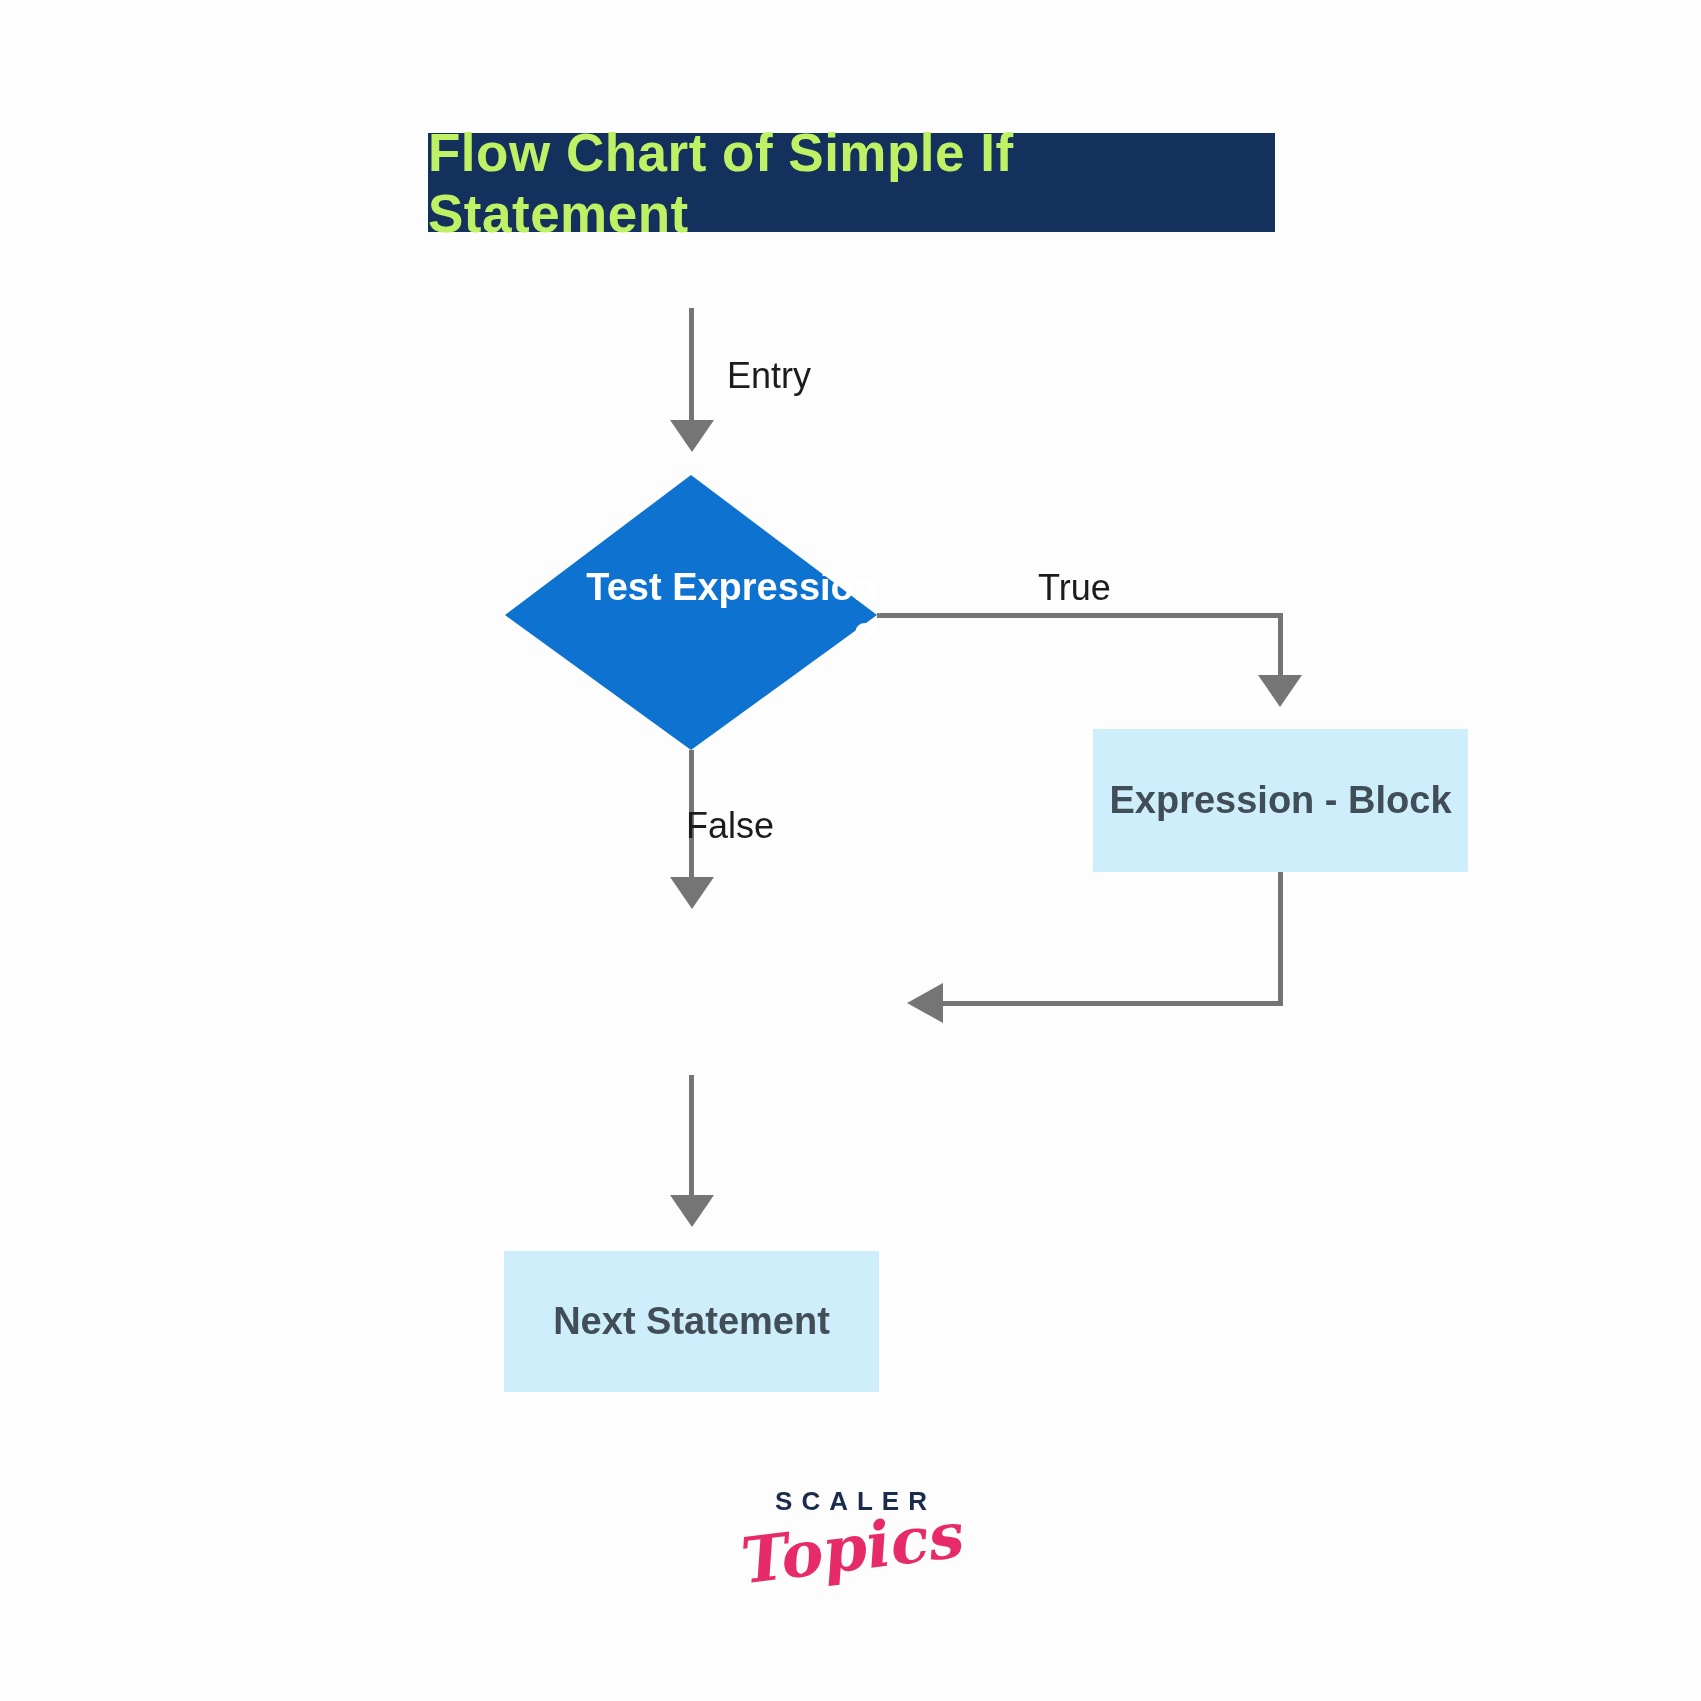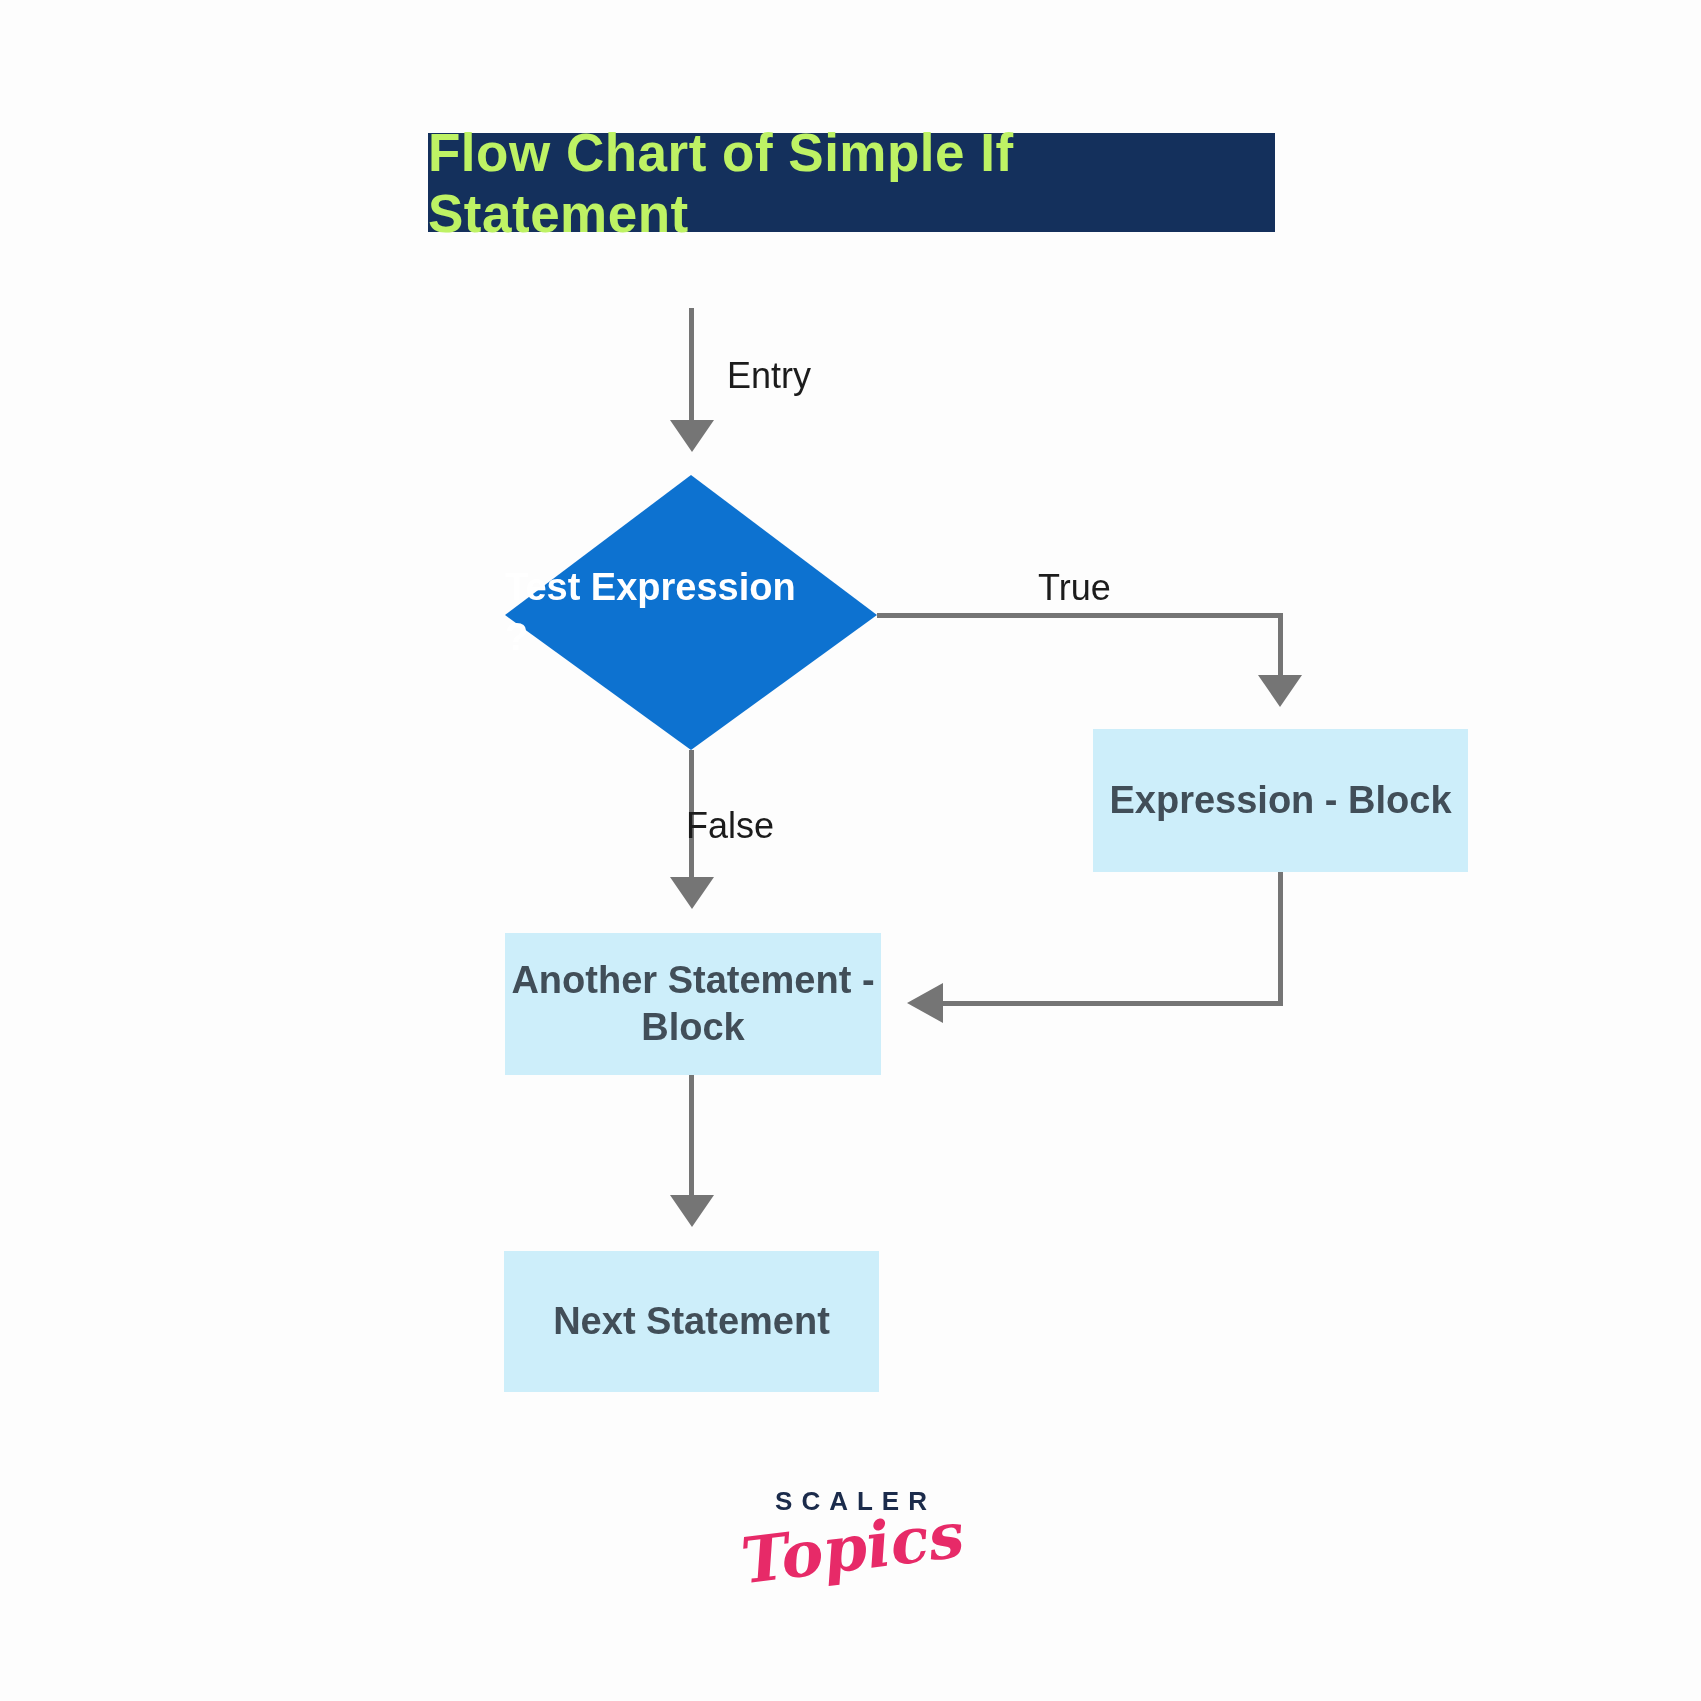--- a/index.html
+++ b/index.html
@@ -30,21 +30,21 @@
     border-top:20px solid transparent;border-bottom:20px solid transparent;
     border-right:36px solid var(--gray);
   }
   .edge-label{
     position:absolute;color:var(--ink);font-size:36px;line-height:1.1;
     white-space:nowrap;
   }
   .diamond-svg{position:absolute;left:505px;top:475px;width:372px;height:275px;}
   .diamond-text{
     position:absolute;left:505px;top:475px;width:372px;height:275px;
-    display:flex;flex-direction:column;align-items:flex-start;justify-content:center;
+    display:flex;flex-direction:column;align-items:flex-end;justify-content:center;
     color:#ffffff;font-size:38px;font-weight:bold;line-height:1.3;text-align:center;
   }
   .process-box{
     position:absolute;background:var(--cyan);color:var(--slate);
     display:flex;flex-direction:column;align-items:center;justify-content:center;
     font-size:38px;font-weight:bold;text-align:center;line-height:1.25;
   }
   .box-statement{left:1093px;top:729px;width:375px;height:143px;}
   .box-another{left:505px;top:933px;width:376px;height:142px;}
   .box-next{left:504px;top:1251px;width:375px;height:141px;}
@@ -90,24 +90,20 @@
   </div>
 
   <div class="vline" style="left:1278px;top:872px;height:134px;"></div>
   <div class="hline" style="left:943px;top:1001px;width:340px;"></div>
   <div class="arrow-left" style="left:907px;top:983px;"></div>
 
   <div class="vline" style="left:689px;top:750px;height:127px;"></div>
   <div class="arrow-down" style="left:670px;top:877px;"></div>
   <div class="edge-label" style="left:686px;top:806px;">False</div>
 
-  <div class="process-box box-another">
-    <span>Another Statement -</span>
-    <span>Block</span>
-  </div>
 
   <div class="vline" style="left:689px;top:1075px;height:120px;"></div>
   <div class="arrow-down" style="left:670px;top:1195px;"></div>
 
   <div class="process-box box-next">
     <span>Next Statement</span>
   </div>
 
   <div class="logo">
     <div class="logo-brand">SCALER</div>

